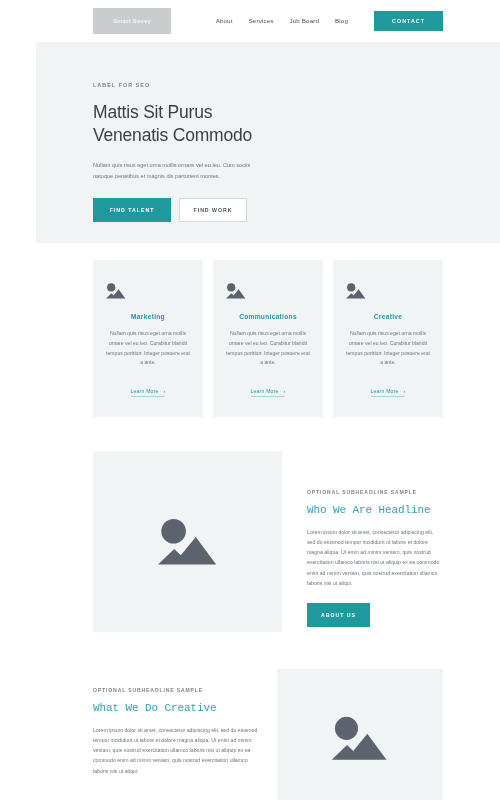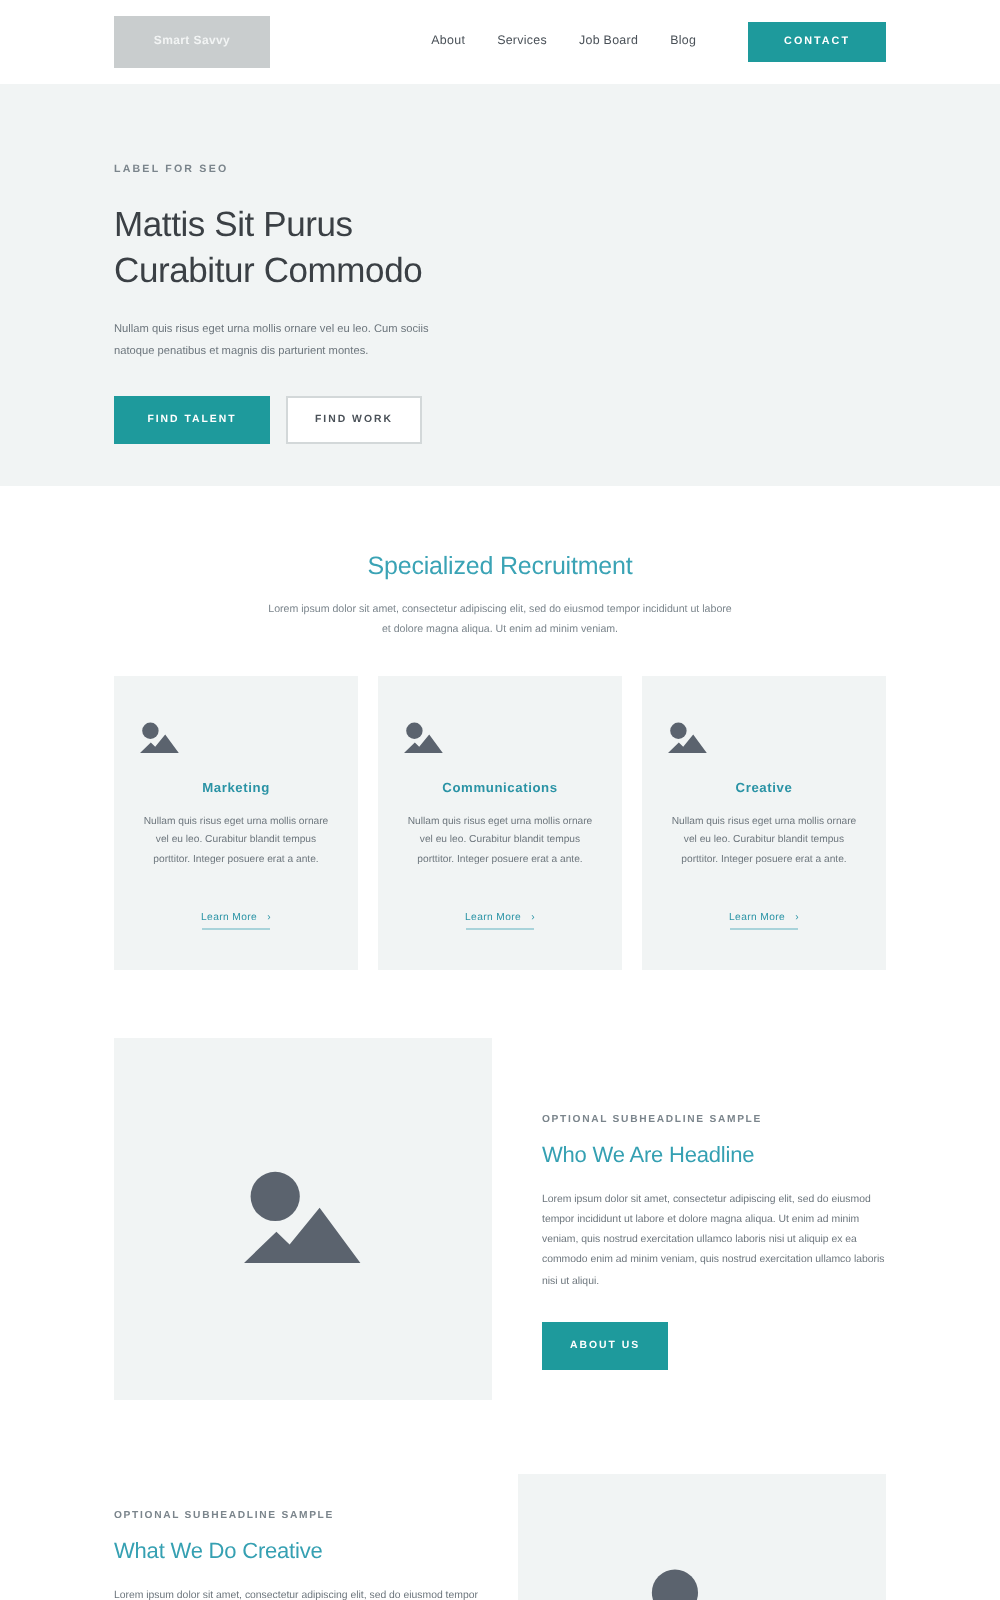--- a/index.html
+++ b/index.html
@@ -3,21 +3,21 @@
 <meta charset="utf-8">
 <style>
   * { margin:0; padding:0; box-sizing:border-box; }
   html,body {
     width:500px; height:800px;
     background:#ffffff;
     font-family:"Liberation Sans", sans-serif;
     -webkit-font-smoothing:antialiased;
     overflow:hidden;
   }
-  .page { width:500px; height:800px; position:relative; background:#fff; }
+  .page { width:500px; height:800px; position:relative; background:#fff;padding-left:36px; }
 
   
   .header {
     height:42px;
     background:#ffffff;
     display:flex; align-items:center;
     padding:0 57px 0 57px;
     border-bottom:1px solid #ffffff;
   }
   .logo {
@@ -125,21 +125,21 @@
   .split.s1 .txt { flex:1; padding:38px 0 0 25px; }
   .split.s2 .imgbox { width:184px; height:139px; margin-left:16px; }
   .split.s2 .txt { width:186px; padding:18px 0 0 0; }
 
   .txt .eyebrow2 {
     font-size:5.1px; font-weight:bold; color:#7b858c;
     letter-spacing:.85px; margin-bottom:9px;
   }
   .txt h2 {
     font-size:11px; font-weight:normal; color:#35a0b2;
-    letter-spacing:-.1px; margin-bottom:11px;
+    letter-spacing:-.1px; margin-bottom:11px;font-family:Liberation Mono, monospace;
   }
   .txt p {
     font-size:5.2px; color:#6d767d; line-height:1.95;
     margin-bottom:15px;
   }
   .btn-cta {
     background:#1e9a9c; color:#fff; border:none;
     font-size:5.2px; font-weight:bold; letter-spacing:1px;
     padding:9px 0; width:63px; text-align:center; display:block;
   }
@@ -161,34 +161,30 @@
       <a class="nav-link" href="#">Job Board</a>
       <a class="nav-link" href="#">Blog</a>
       <button class="btn-contact">CONTACT</button>
     </div>
   </div>
 
   <div class="hero">
     <div class="eyebrow">LABEL FOR SEO</div>
     <h1>
       <span>Mattis Sit Purus</span><br>
-      <span>Curabitur Commodo</span>
+      <span>Venenatis Commodo</span>
     </h1>
     <p>Nullam quis risus eget urna mollis ornare vel eu leo. Cum sociis natoque penatibus et magnis dis parturient montes.</p>
     <div class="hero-btns">
       <button class="btn-solid">FIND TALENT</button>
       <button class="btn-outline">FIND WORK</button>
     </div>
   </div>
 
   <div class="section-white">
-    <div class="sec-head">
-      <h2>Specialized Recruitment</h2>
-      <p>Lorem ipsum dolor sit amet, consectetur adipiscing elit, sed do eiusmod tempor incididunt ut labore et dolore magna aliqua. Ut enim ad minim veniam.</p>
-    </div>
 
     <div class="cards">
 
       <div class="card">
         <div class="ph">
           <svg width="22" height="18" viewBox="0 0 22 18">
             <circle cx="6.2" cy="5.4" r="4.1" fill="#5b636e"></circle>
             <path d="M1 16.5 L6.4 11.3 L8.6 13.4 L13.6 7.3 L20.4 16.5 Z" fill="#5b636e"></path>
           </svg>
         </div>

